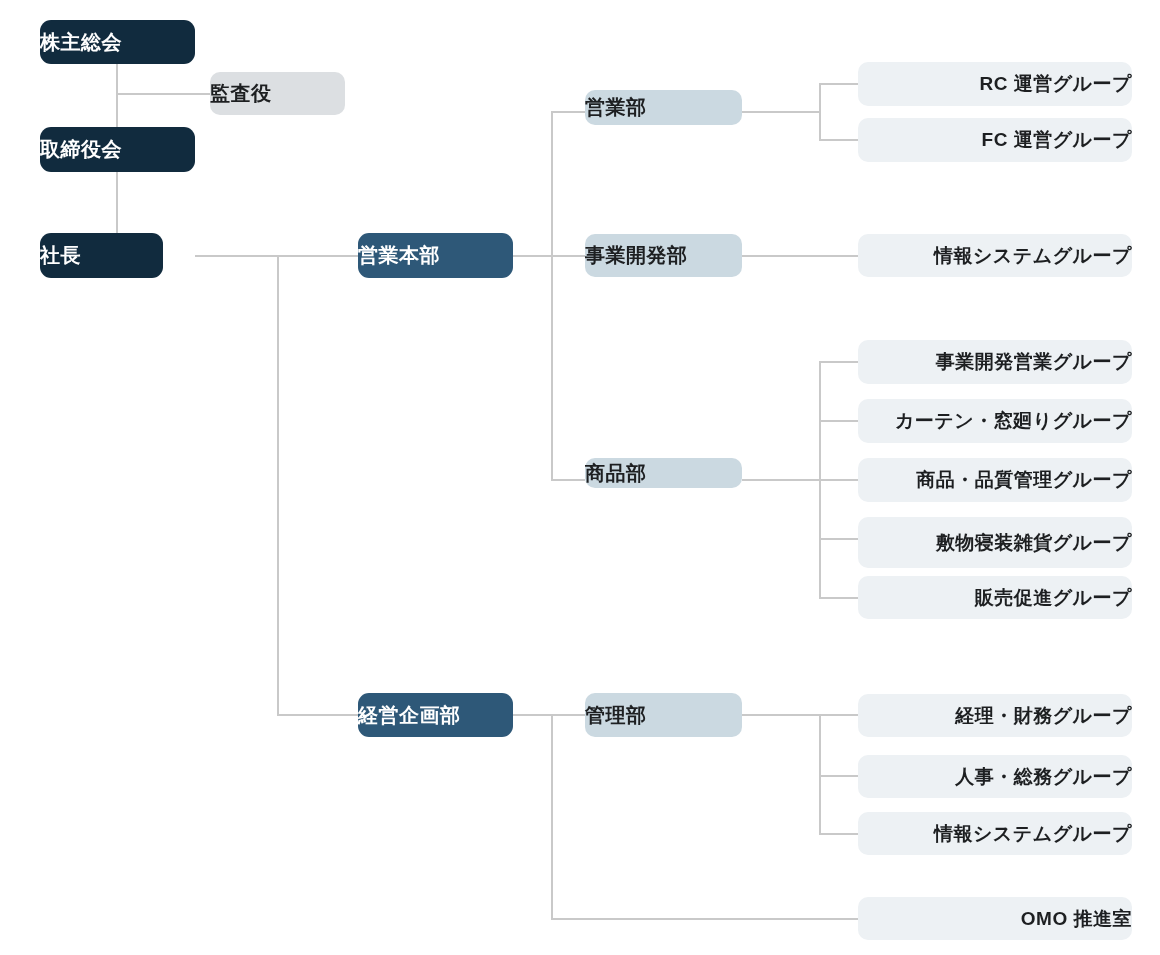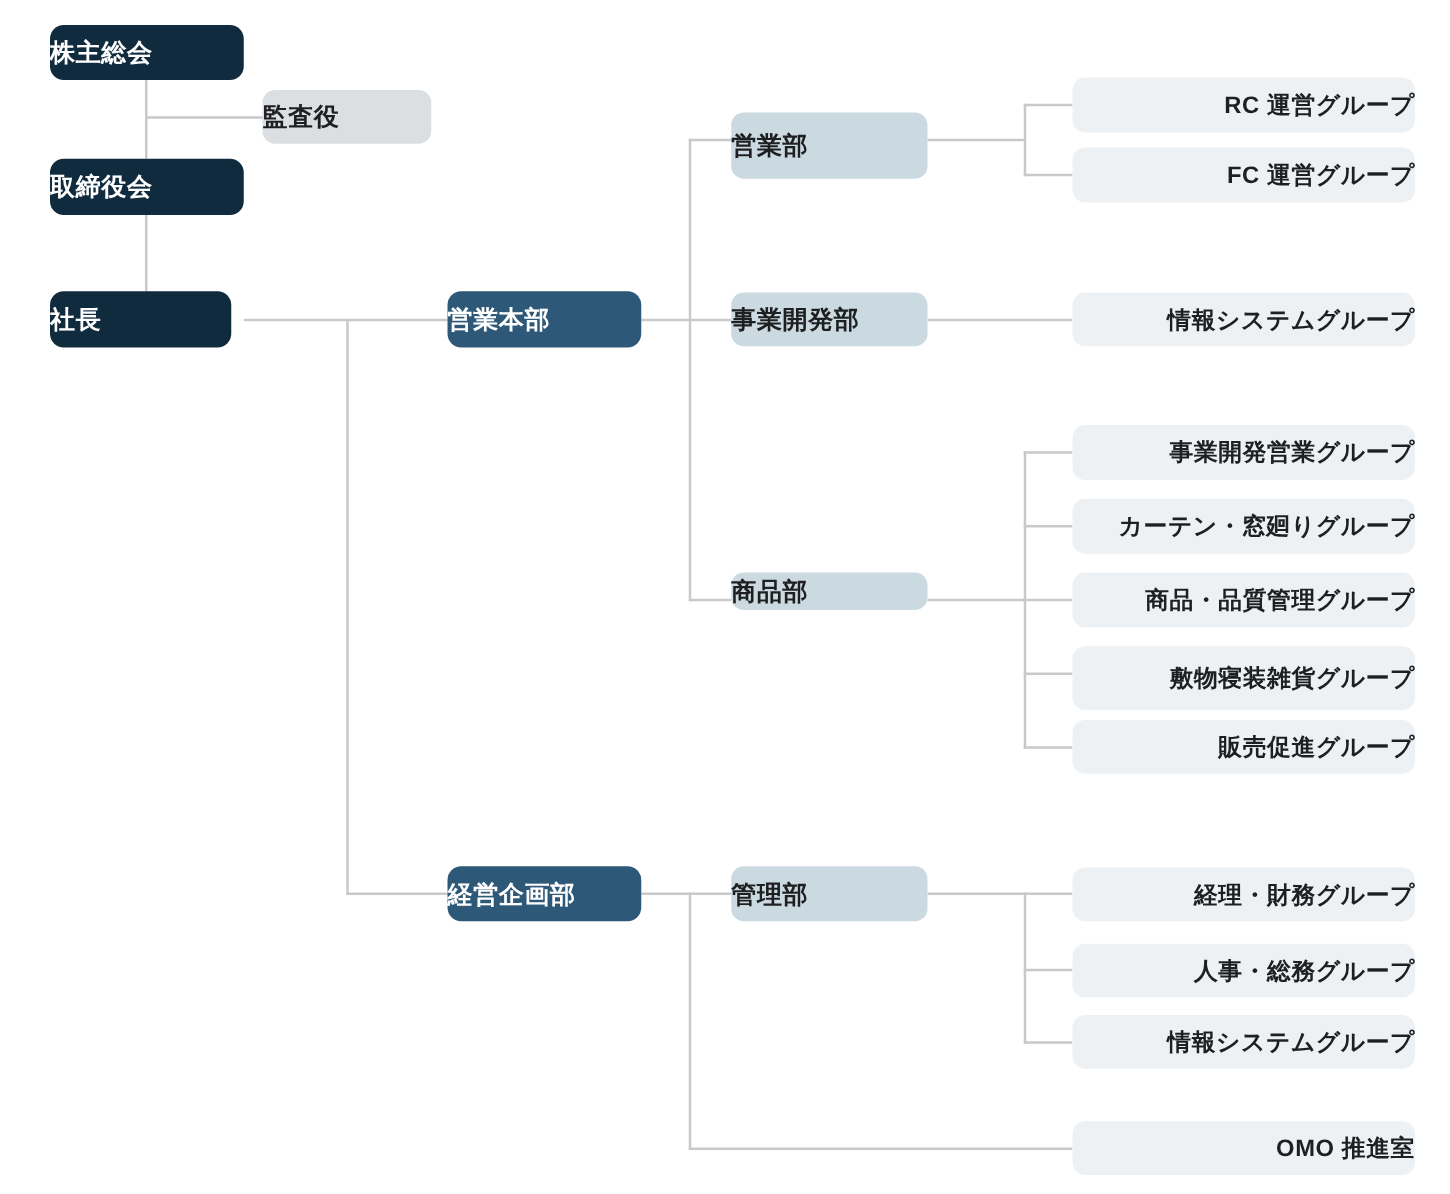--- a/index.html
+++ b/index.html
@@ -99,32 +99,32 @@
 
   <div class="node executive" style="left:40px;  top:20px;  width:155px; height:44px">
       <span>株主総会</span>
     </div>
   <div class="node auditor" style="left:210px; top:72px;  width:135px; height:43px">
       <span>監査役</span>
     </div>
   <div class="node executive" style="left:40px;  top:127px; width:155px; height:45px">
       <span>取締役会</span>
     </div>
-  <div class="node executive" style="left:40px;  top:233px; width:145px; height:45px">
+  <div class="node executive" style="left:40px;  top:233px; width:123px; height:45px">
       <span>社長</span>
     </div>
 
   <div class="node division" style="left:358px; top:233px; width:155px; height:45px">
       <span>営業本部</span>
     </div>
   <div class="node division" style="left:358px; top:693px; width:155px; height:44px">
       <span>経営企画部</span>
     </div>
 
-  <div class="node department" style="left:585px; top:90px;  width:157px; height:53px">
+  <div class="node department" style="left:585px; top:90px;  width:157px; height:35px">
       <span>営業部</span>
     </div>
   <div class="node department" style="left:585px; top:234px; width:157px; height:43px">
       <span>事業開発部</span>
     </div>
   <div class="node department" style="left:585px; top:458px; width:157px; height:30px">
       <span>商品部</span>
     </div>
   <div class="node department" style="left:585px; top:693px; width:157px; height:44px">
       <span>管理部</span>

